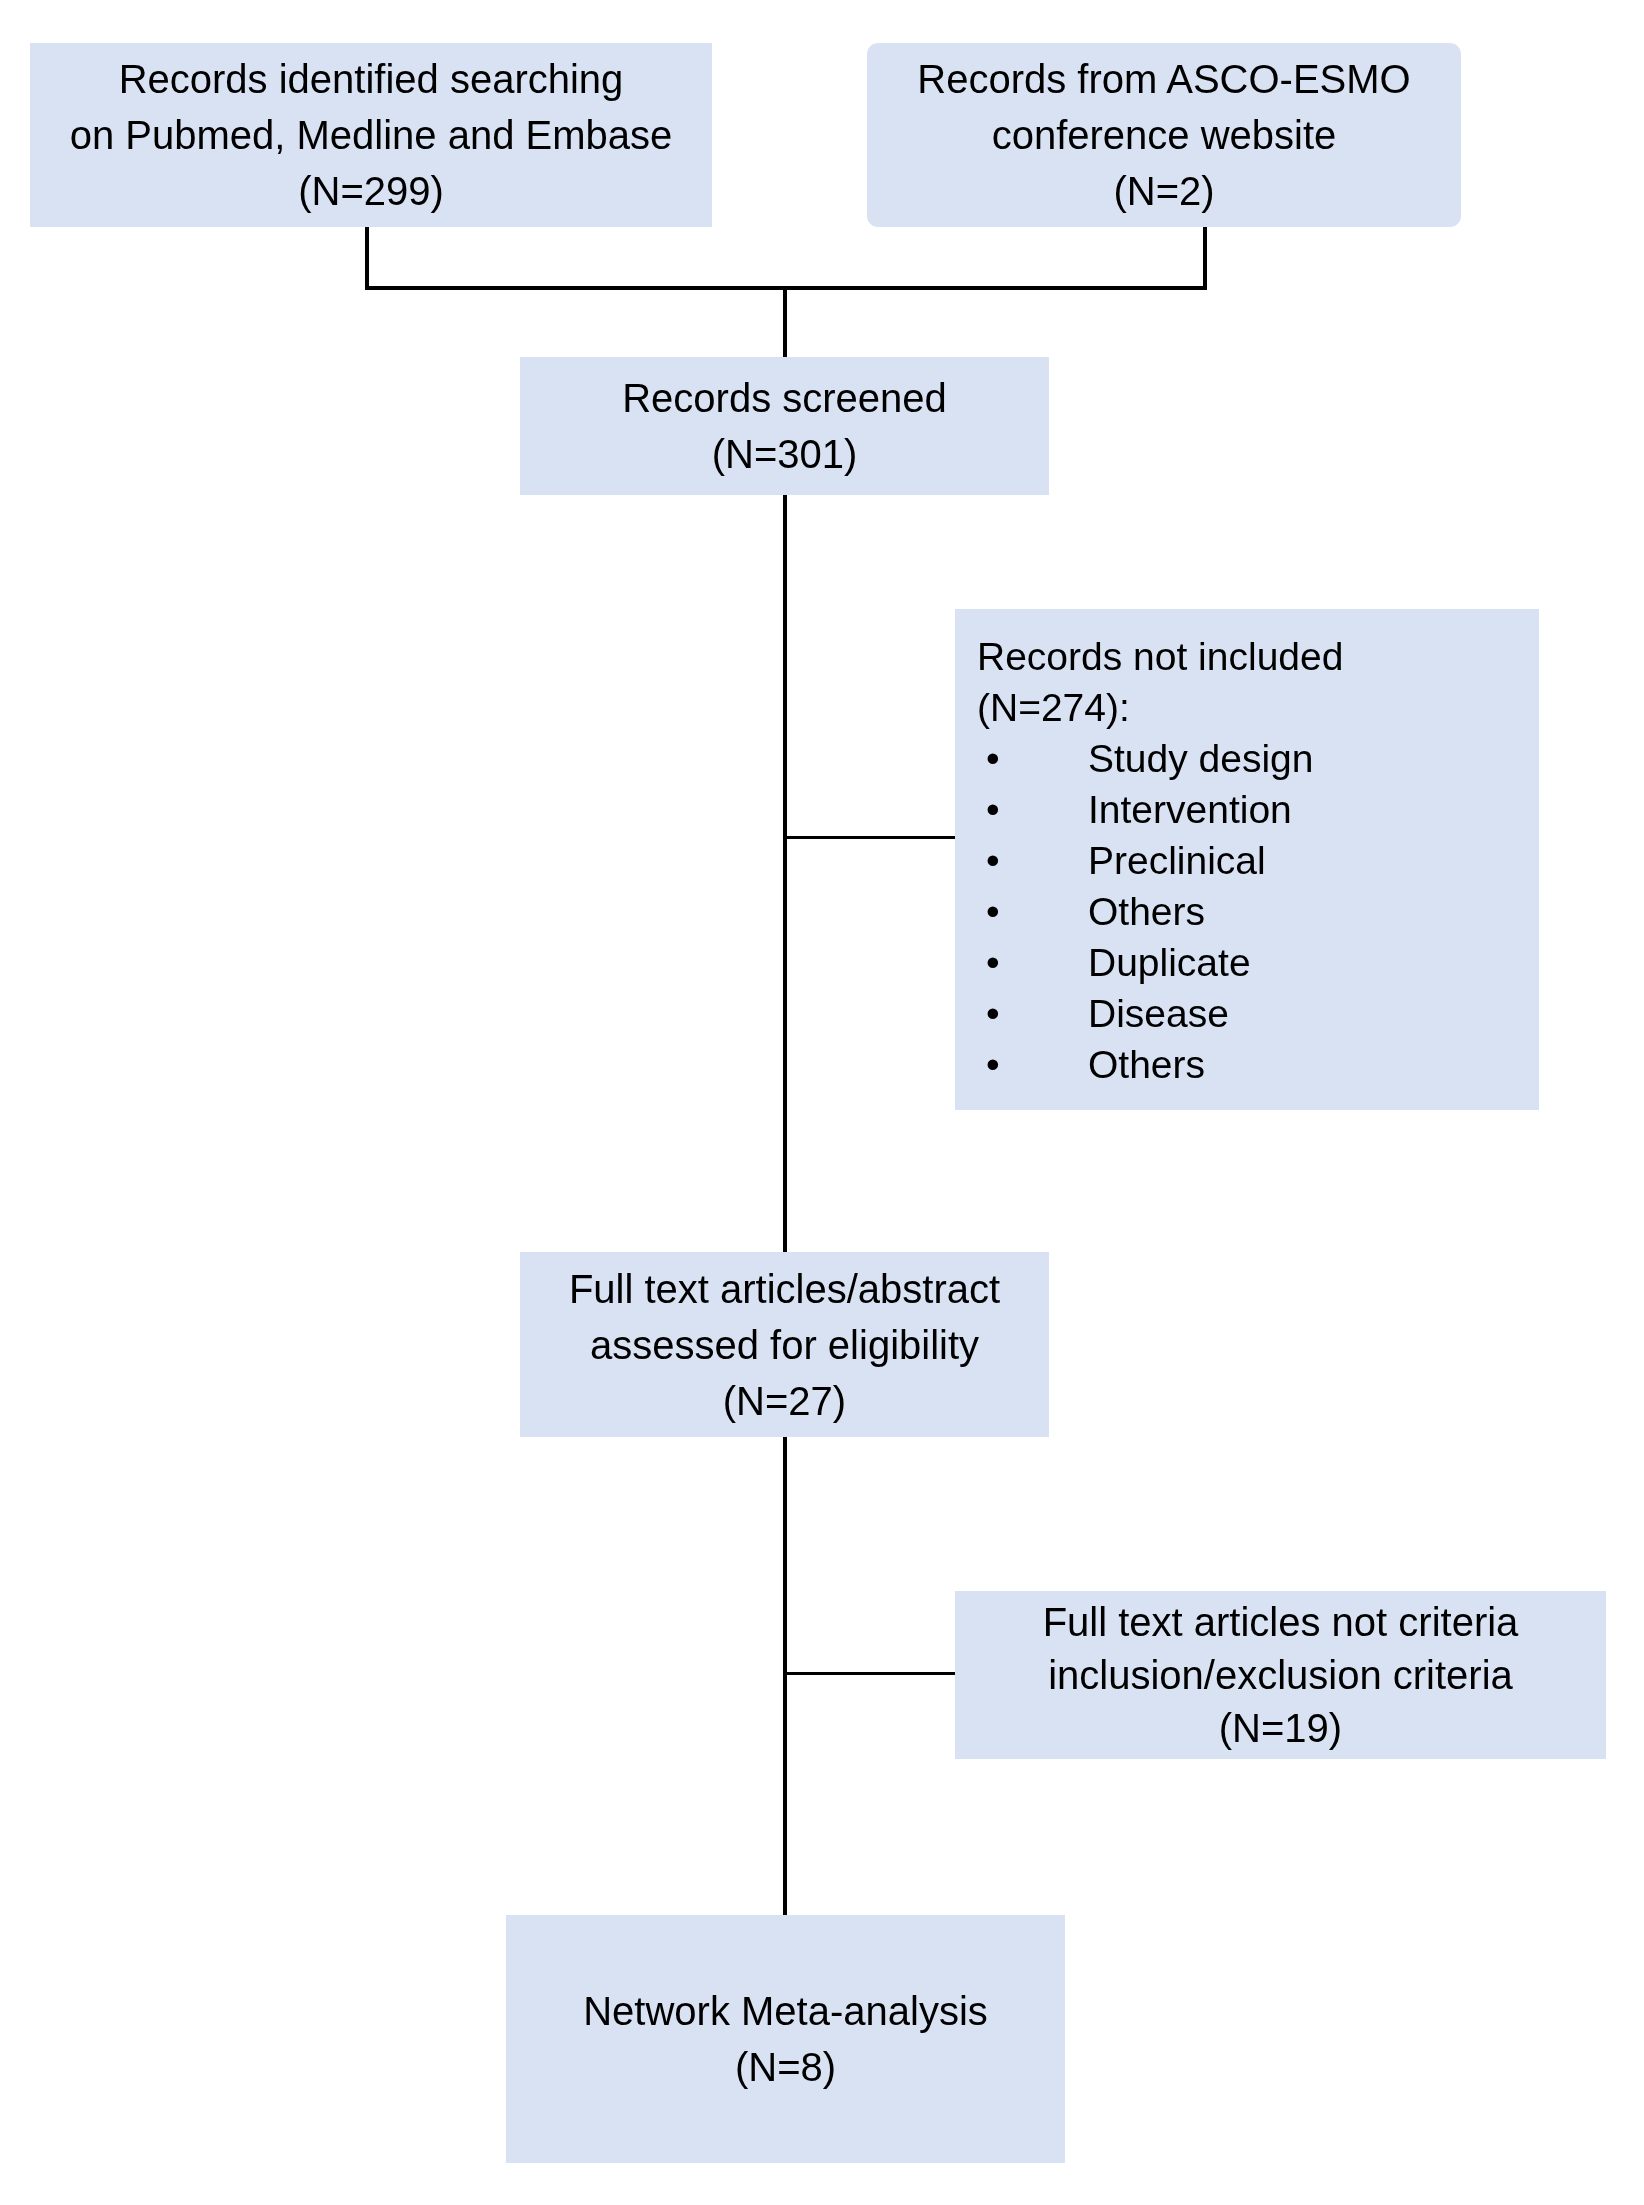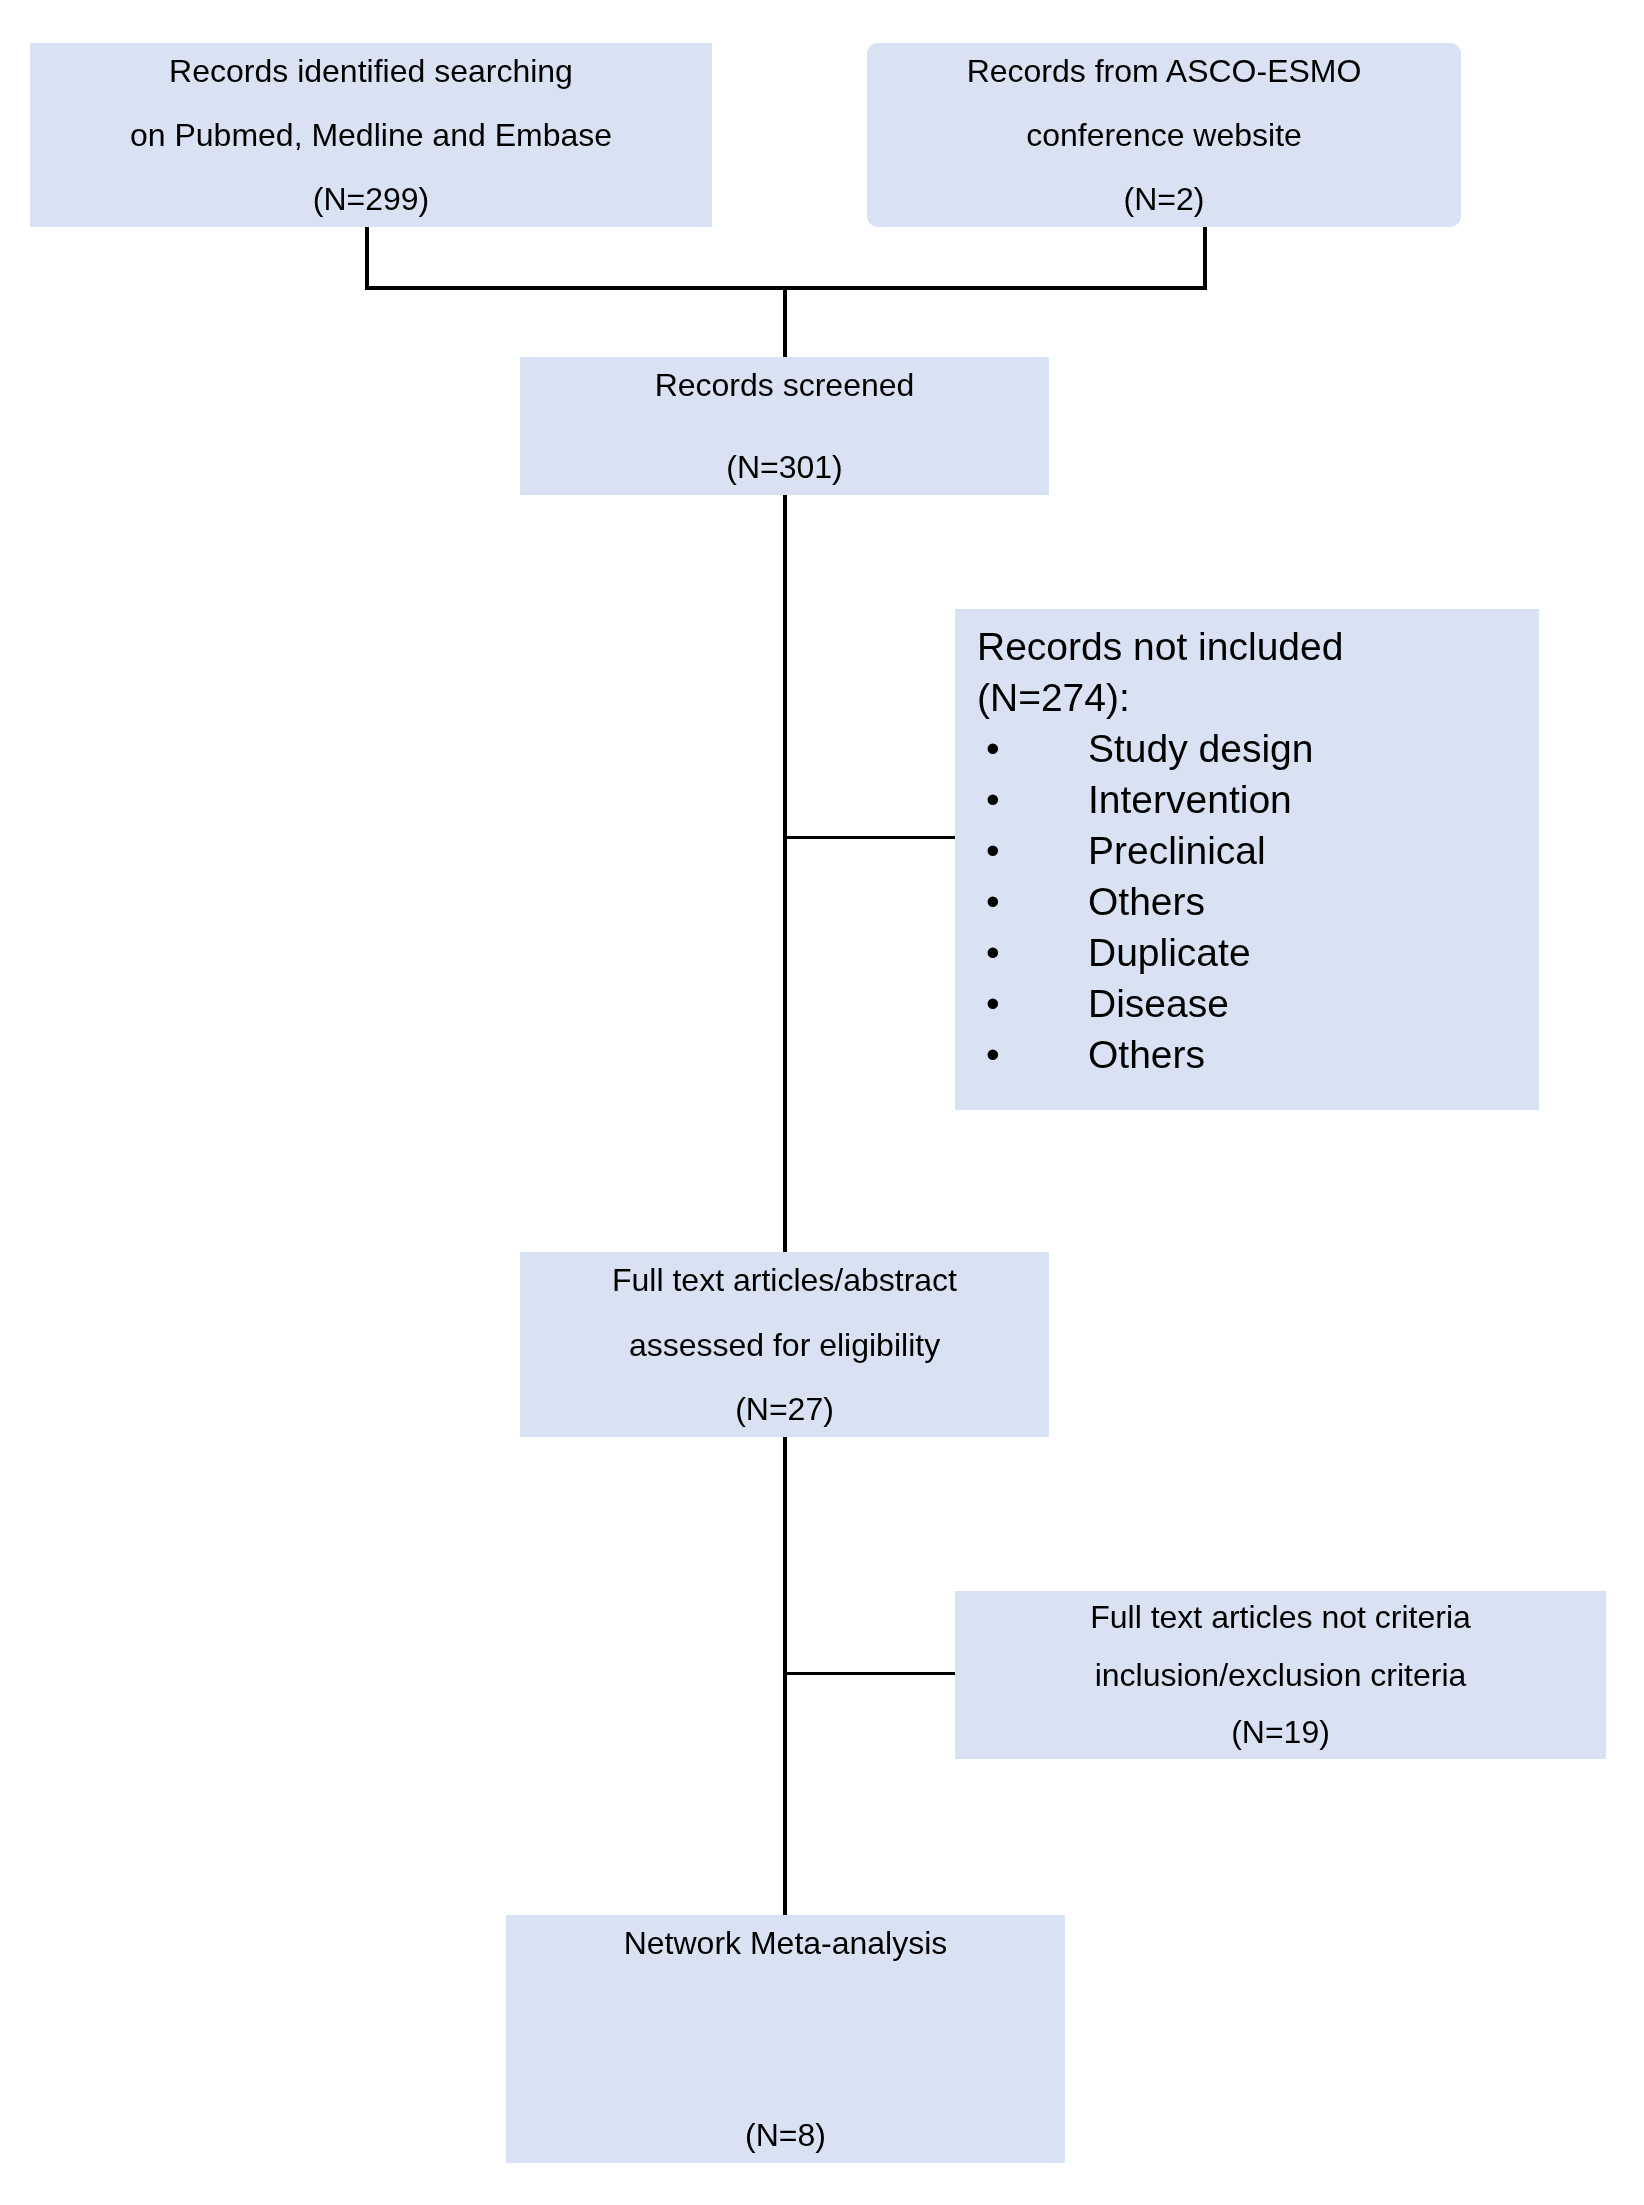--- a/index.html
+++ b/index.html
@@ -9,31 +9,31 @@
     height: 2205px;
     background: var(--background, #ffffff);
     font-family: "Liberation Sans", sans-serif;
     color: var(--text-color, #000000);
   }
   .box {
     position: absolute;
     background: var(--box-fill, #d9e2f3);
     display: flex;
     flex-direction: column;
-    justify-content: space-between;
+    justify-content: center;
     text-align: center;
-    font-size: 32px;
+    font-size: 40px;
     line-height: 56px;
     box-sizing: border-box;
   }
   .box .tl { white-space: nowrap; }
   .box.bullets-box {
     text-align: left;
     justify-content: flex-start;
-    padding: 12px 22px 18px 22px;
+    padding: 22px 22px 18px 22px;
     font-size: 39px;
     line-height: 51px;
   }
   .bullet-row { display: flex; }
   .bullet-mark {
     flex: 0 0 67px;
     padding-left: 9px;
     box-sizing: border-box;
   }
   .bullet-text { flex: 1 1 auto; margin-left: 44px; }

